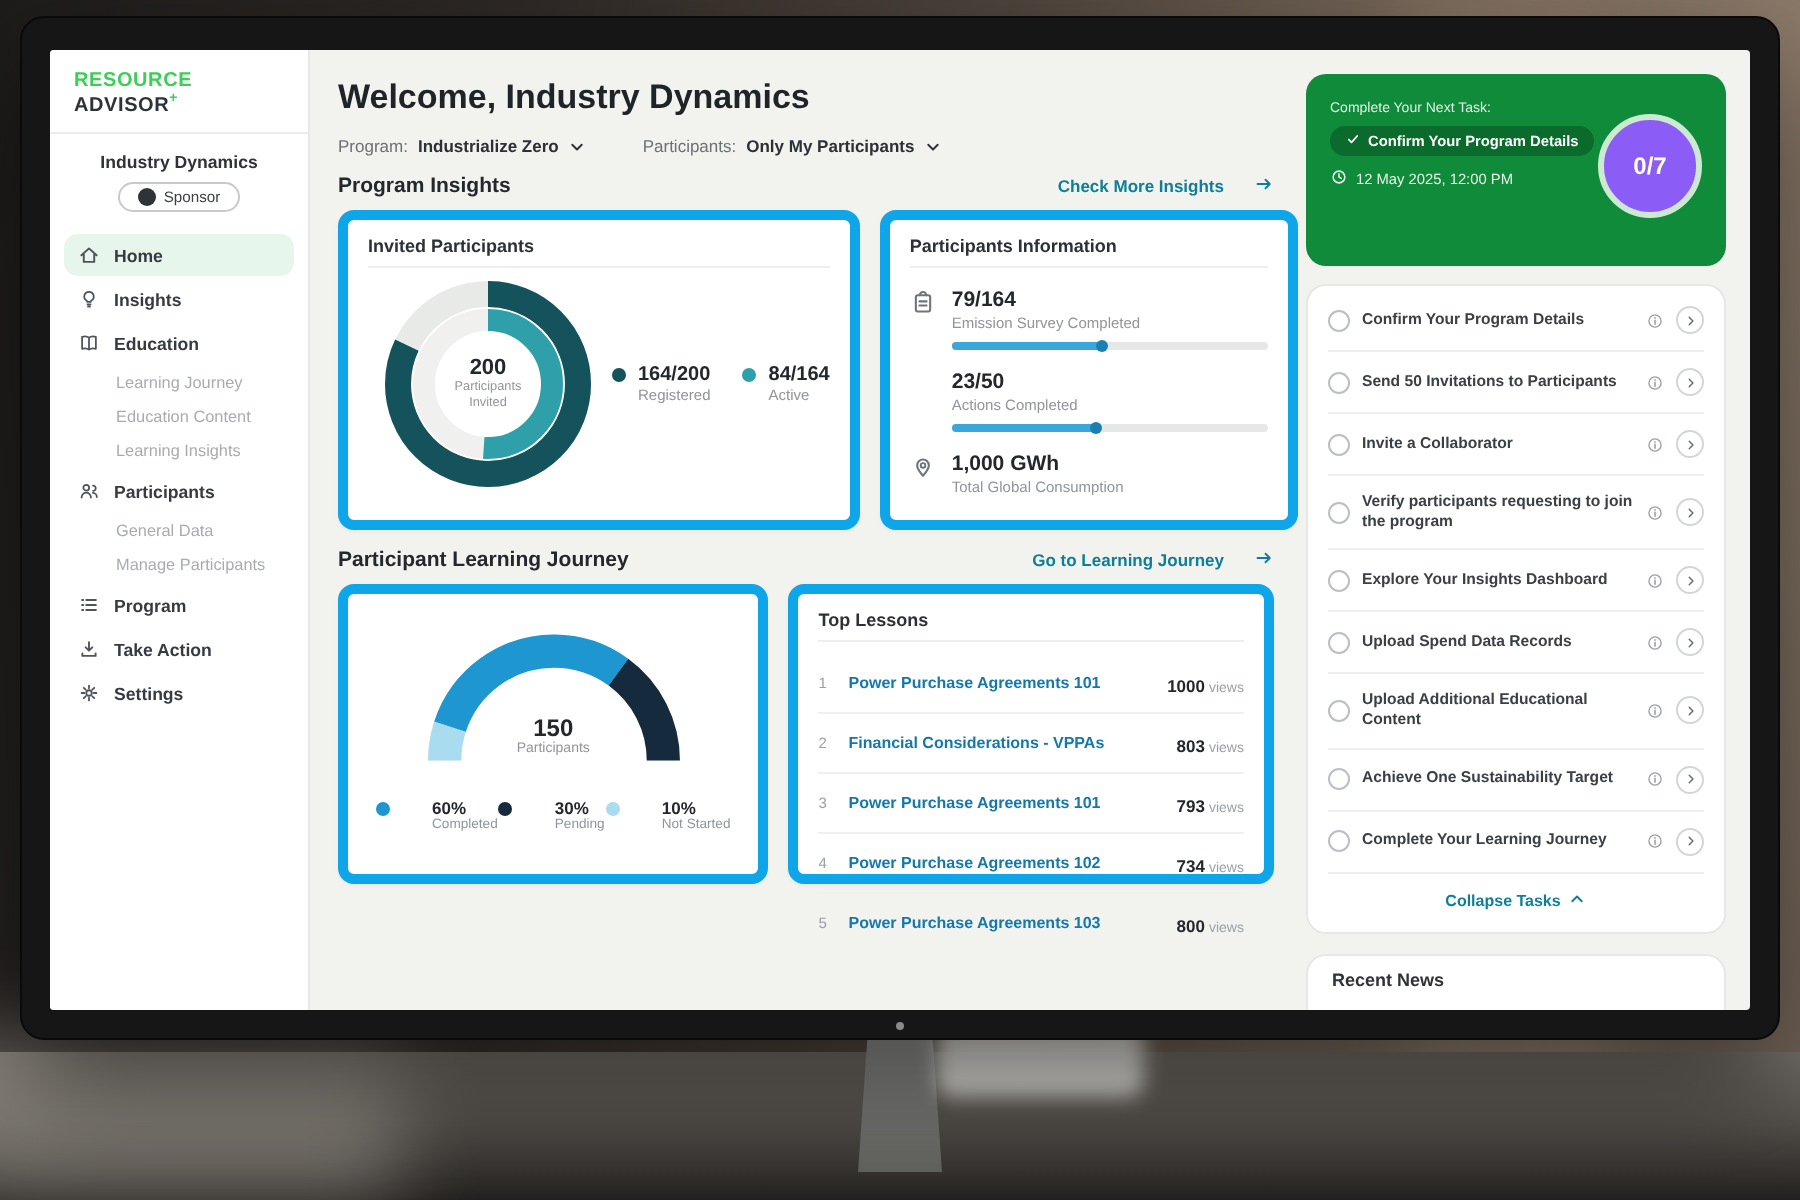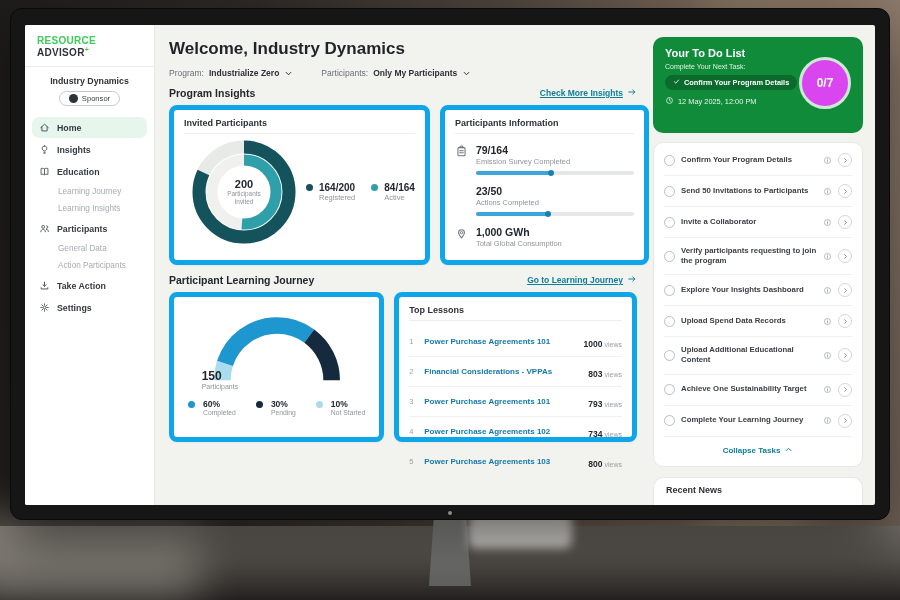--- a/index.html
+++ b/index.html
@@ -40,21 +40,21 @@
   .main{flex:1;min-width:0;padding:8px 12px 0 14px;}
   .welcome{font-size:17px;font-weight:800;color:#1f2428;margin:6px 0 9px;}
   .filters{display:flex;gap:28px;align-items:center;margin-bottom:9px;}
   .filter{display:flex;align-items:center;gap:5px;font-size:8.5px;cursor:pointer;}
   .f-label{color:#6b7177;}
   .f-value{font-weight:800;color:#2b3136;}
   .chev{display:flex;color:#2b3136;}
   .chev svg{width:9px;height:9px;}
   .section-head{display:flex;justify-content:space-between;align-items:center;margin:5px 0 6px;}
   .section-head h2{font-size:10.5px;font-weight:800;color:#23282d;}
-  .tlink{display:flex;align-items:center;gap:4px;font-size:8.5px;font-weight:800;color:#0d7f98;cursor:pointer;text-decoration:underline;}
+  .tlink{display:flex;align-items:center;gap:15px;font-size:8.5px;font-weight:800;color:#0d7f98;cursor:pointer;}
   .tlink svg{width:10px;height:10px;}
   .cards-row{display:flex;gap:10px;margin-bottom:9px;}
   .card{background:#fff;border:5px solid #0ea5e9;border-radius:8px;padding:8px 10px;box-shadow:0 1px 2px rgba(0,0,0,.04);}
   .card-title{font-size:9px;font-weight:800;color:#2b3136;padding-bottom:5px;border-bottom:1px solid #eeeeeb;margin-bottom:6px;}
   .row1 .card{height:160px;}
   .row2 .card{height:150px;}
   .card-invited{flex:0 0 52%;}
   .card-pinfo{flex:1;}
   .card-edu{flex:0 0 46%;}
   .card-lessons{flex:1;}
@@ -81,25 +81,25 @@
   .pi-icon.empty{visibility:hidden;}
   .pi-val{font-size:10.5px;font-weight:800;color:#23282d;}
   .pi-lbl{font-size:7.5px;color:#8f959b;margin-top:1px;}
   .pbar{height:4px;background:#e6e8e8;border-radius:3px;margin-top:5px;width:158px;}
   .pfill{height:100%;background:#3ba6d9;border-radius:3px;position:relative;}
   .pfill::after{content:"";position:absolute;right:-2px;top:50%;transform:translateY(-50%);width:6px;height:6px;border-radius:50%;background:#1b7fb4;}
 
   
   .gauge-wrap{position:relative;width:150px;height:82px;margin:3px auto 0;}
   .gauge-wrap svg{width:150px;height:82px;display:block;}
-  .gauge-center{position:absolute;left:0;right:0;bottom:0;}
+  .gauge-center{position:absolute;left:0;right:0;bottom:12px;text-align:center;}
   .g-val{font-size:12px;font-weight:800;color:#23282d;}
   .g-lbl{font-size:7px;color:#8f959b;}
   .gauge-legend{display:flex;justify-content:space-between;margin-top:9px;padding:0 4px;}
-  .g-leg{display:flex;gap:8px;align-items:flex-start;}
+  .g-leg{display:flex;gap:21px;align-items:flex-start;}
   .dot-completed{background:#1e96cf;}
   .dot-pending{background:#152a3d;}
   .dot-notstarted{background:#aadcf0;}
   .g-pct{font-size:8.5px;font-weight:800;color:#23282d;}
   .g-sub{font-size:6.8px;color:#8f959b;}
 
   
   .lesson-row{display:flex;align-items:center;gap:7px;padding:5.5px 0;border-bottom:1px solid #f0f0ed;cursor:pointer;}
   .lesson-row:last-of-type{border-bottom:none;}
   .l-rank{font-size:7.5px;color:#9aa0a6;width:8px;flex:none;}
@@ -109,21 +109,21 @@
 
   
   .rightcol{width:226px;flex:none;padding:12px 12px 0 4px;display:flex;flex-direction:column;height:100%;}
   .todo-card{position:relative;background:#0f8b3a;border-radius:10px;padding:10px 12px;color:#fff;min-height:96px;}
   .todo-title{font-size:11px;font-weight:800;}
   .todo-sub{font-size:7px;color:#dff3e4;margin-top:4px;}
   .todo-pill{display:inline-flex;align-items:center;gap:4px;background:#0a6b2c;border-radius:9px;padding:3px 8px;margin-top:5px;font-size:7.4px;font-weight:700;cursor:pointer;max-width:150px;}
   .todo-pill svg{width:7px;height:7px;flex:none;}
   .todo-time{display:flex;align-items:center;gap:4px;margin-top:6px;font-size:7.4px;color:#e7f5ea;}
   .todo-time svg{width:9px;height:9px;flex:none;}
-  .todo-ring{position:absolute;right:12px;top:20px;width:52px;height:52px;border-radius:50%;border:3px solid #cde9d4;background:#d946ef;display:flex;align-items:center;justify-content:center;font-size:12px;font-weight:800;color:#fff;}
+  .todo-ring{position:absolute;right:12px;top:20px;width:52px;height:52px;border-radius:50%;border:3px solid #cde9d4;background:#8b5cf6;display:flex;align-items:center;justify-content:center;font-size:12px;font-weight:800;color:#fff;}
   .tasks-card{margin-top:9px;background:#fff;border:1px solid #e7e7e3;border-radius:10px;padding:2px 10px;}
   .task-row{display:flex;align-items:center;gap:6px;padding:8px 0;border-bottom:1px solid #efefec;cursor:pointer;}
   .task-check{width:11px;height:11px;border:1.4px solid #b9bfc4;border-radius:50%;flex:none;cursor:pointer;}
   .task-label{flex:1;font-size:7.8px;font-weight:700;color:#3a4046;line-height:1.3;}
   .task-info{display:flex;color:#9aa0a6;cursor:pointer;}
   .task-info svg{width:9px;height:9px;}
   .task-go{width:14px;height:14px;border:1px solid #d3d6d9;border-radius:50%;display:flex;align-items:center;justify-content:center;color:#5f666d;flex:none;cursor:pointer;}
   .task-go svg{width:7px;height:7px;}
   .collapse{display:flex;align-items:center;justify-content:center;gap:4px;padding:8px 0;font-size:8px;font-weight:800;color:#0d7f98;cursor:pointer;}
   .collapse svg{width:9px;height:9px;}
@@ -172,32 +172,41 @@
         </div>
         <div class="nav-item">
           <span class="nav-icon">
               <svg viewBox="0 0 16 16">
                 <path d="M8 4.2C6.7 3.2 4.6 3.1 3 3.6v8.6c1.6-.5 3.7-.4 5 .6 1.3-1 3.4-1.1 5-.6V3.6c-1.6-.5-3.7-.4-5 .6zM8 4.2v8.6" fill="none" stroke="currentColor" stroke-width="1.3" stroke-linejoin="round"></path>
               </svg>
             </span>
           <span class="nav-label">Education</span>
         </div>
         <div class="nav-sub">Learning Journey</div>
+        <div class="nav-sub">Education Content</div>
         <div class="nav-sub">Learning Insights</div>
         <div class="nav-item">
           <span class="nav-icon">
               <svg viewBox="0 0 16 16">
                 <circle cx="6" cy="5.6" r="2.1" fill="none" stroke="currentColor" stroke-width="1.3"></circle>
                 <path d="M2.6 12.8c0-2.4 2-3.6 3.4-3.6s3.4 1.2 3.4 3.6M11 4.1a1.9 1.9 0 1 1 0 3.8M10.8 9.3c1.7 0 2.9 1.4 2.9 3.1" fill="none" stroke="currentColor" stroke-width="1.3" stroke-linecap="round"></path>
               </svg>
             </span>
           <span class="nav-label">Participants</span>
         </div>
         <div class="nav-sub">General Data</div>
-        <div class="nav-sub">Action Participants</div>
+        <div class="nav-sub">Manage Participants</div>
+        <div class="nav-item">
+          <span class="nav-icon">
+              <svg viewBox="0 0 16 16">
+                <path d="M3 4.4h.8M6 4.4h7M3 8h.8M6 8h7M3 11.6h.8M6 11.6h7" fill="none" stroke="currentColor" stroke-width="1.4" stroke-linecap="round"></path>
+              </svg>
+            </span>
+          <span class="nav-label">Program</span>
+        </div>
         <div class="nav-item">
           <span class="nav-icon">
               <svg viewBox="0 0 16 16">
                 <path d="M8 3v6M5.6 6.8 8 9.2l2.4-2.4M3.2 11.2V13h9.6v-1.8" fill="none" stroke="currentColor" stroke-width="1.4" stroke-linecap="round" stroke-linejoin="round"></path>
               </svg>
             </span>
           <span class="nav-label">Take Action</span>
         </div>
         <div class="nav-item">
           <span class="nav-icon">
@@ -399,21 +408,20 @@
             <span class="l-rank">5</span>
             <span class="l-title">Power Purchase Agreements 103</span>
             <span><span class="l-views">800</span><span class="l-suffix">views</span></span>
           </div>
         </section>
       </div>
     </main>
 
     <aside class="rightcol">
       <section class="todo-card">
-        <div class="todo-title">Your To Do List</div>
         <div class="todo-sub">Complete Your Next Task:</div>
         <div class="todo-pill">
           <span><svg viewBox="0 0 16 16">
                 <path d="M3.2 8.6 6.4 11.8 12.8 4.6" fill="none" stroke="currentColor" stroke-width="2" stroke-linecap="round" stroke-linejoin="round"></path>
               </svg></span>
           <span>Confirm Your Program Details</span>
         </div>
         <div class="todo-time">
           <span><svg viewBox="0 0 16 16">
                 <circle cx="8" cy="8" r="5.2" fill="none" stroke="currentColor" stroke-width="1.4"></circle>

